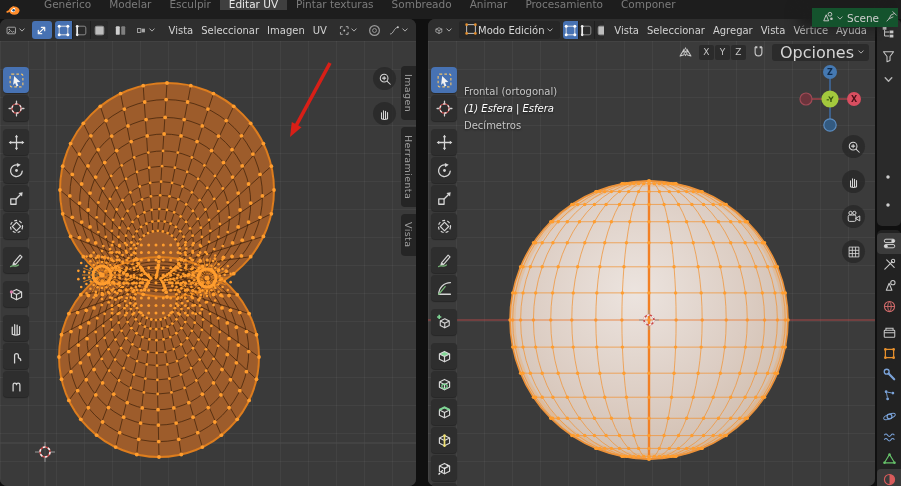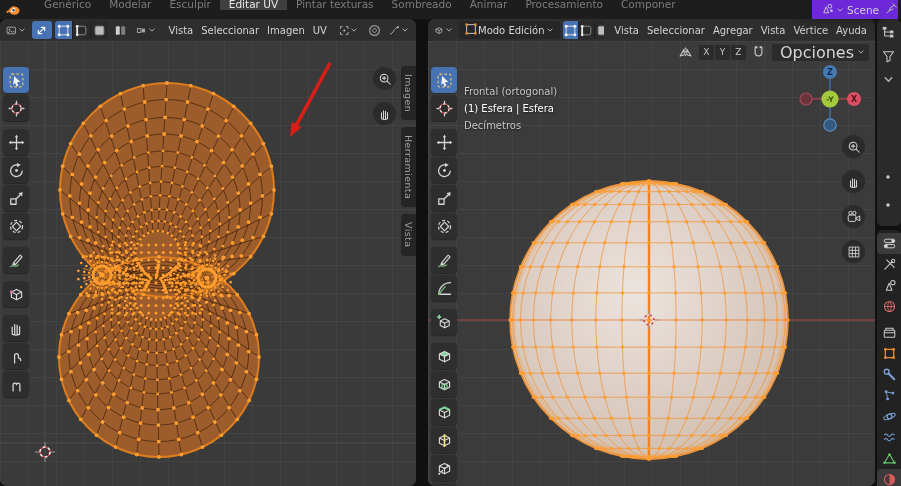--- a/index.html
+++ b/index.html
@@ -6,22 +6,22 @@
     font-family:"DejaVu Sans","Liberation Sans",sans-serif;}
   
   #topbar{position:absolute;left:0;top:0;width:901px;height:19px;background:#1d1d1d;
     display:flex;align-items:center;font-size:10.5px;color:#9e9e9e;z-index:30;}
   .ticon{width:20px;display:flex;justify-content:center;margin-left:3px;}
   #topbar-menus{display:flex;}
   .tmenu{padding:0 7px;white-space:nowrap;}
   #workspaces{display:flex;margin-left:12px;height:29px;align-items:flex-start;overflow:hidden;flex:1;}
   .wtab{padding:3px 9px 0;color:#7b7b7b;white-space:nowrap;border-radius:5px 5px 0 0;}
   .wtab.active{background:#3f3f3f;color:#e8e8e8;}
-  #topbar-right{position:absolute;right:3px;top:0;height:19px;display:flex;align-items:center;
-    background:#6d28d9;padding-left:8px;box-shadow:-14px 0 12px #1d1d1d;}
+  #topbar-right{position:absolute;right:3px;top:8px;height:19px;display:flex;align-items:center;
+    background:#14532d;padding-left:8px;box-shadow:-14px 0 12px #1d1d1d;}
   #scene-label{color:#cfcfcf;margin:0 6px 0 2px;}
   
   .editor{position:absolute;border-radius:7px;overflow:hidden;background:#2e2e2e;}
   #uv-editor{left:0;top:19px;width:416px;height:467px;}
   #v3d{left:428px;top:19px;width:447px;height:467px;}
   .ehdr{position:absolute;left:0;right:0;top:0;height:22px;background:#2e2e2e;display:flex;
     align-items:center;padding:0 4px;gap:3px;font-size:10px;color:#d2d2d2;z-index:5;}
   .hbtn{height:18px;min-width:20px;display:flex;align-items:center;justify-content:center;border-radius:3px;}
   .hbtn.wide{padding:0 2px;}
   .hbtn.act{background:#4772b3;}
@@ -52,21 +52,21 @@
   #uv-tabs{position:absolute;right:0;top:25px;display:flex;flex-direction:column;gap:7px;align-items:flex-end;z-index:6;}
   .vtab{writing-mode:vertical-rl;background:#252525;color:#9f9f9f;font-size:9.5px;padding:8px 2px;
     border-radius:4px 0 0 4px;letter-spacing:.4px;}
   #opts{position:absolute;top:2px;right:6px;display:flex;align-items:center;gap:3px;z-index:6;}
   .xyzbtn{width:15px;height:15px;background:#2b2b2b;border-radius:2px;color:#c6c6c6;font-size:9px;
     display:flex;align-items:center;justify-content:center;}
   #opciones{display:flex;align-items:center;background:#2b2b2b;border-radius:3px;height:17px;
     padding:0 3px 0 8px;color:#d6d6d6;font-size:16px;gap:2px;}
   #overlay{position:absolute;left:36px;top:42px;font-size:10px;line-height:17px;color:#c6c6c6;
     text-shadow:0 1px 2px rgba(0,0,0,.55);z-index:6;}
-  #overlay .l2{color:#ffffff;}
+  #overlay .l2{color:#ffffff;font-style:italic;}
   #gizmo{position:absolute;right:8px;top:22px;width:70px;height:70px;z-index:6;}
   
   #strip{position:absolute;left:877px;top:19px;width:24px;height:467px;}
   #outliner{position:absolute;left:0;top:0;width:24px;height:207px;background:#2a2a2a;border-radius:5px;}
   .olicon{position:absolute;left:4px;}
   #props{position:absolute;left:0;top:211px;bottom:0;width:24px;background:#222222;border-radius:5px;
     padding-top:3px;box-sizing:border-box;}
   .ptab{width:24px;height:21px;display:flex;align-items:center;justify-content:center;}
   .ptab.active{background:#3b3b3b;border-radius:4px 0 0 4px;}
   .ptab.sep{margin-top:5px;}

